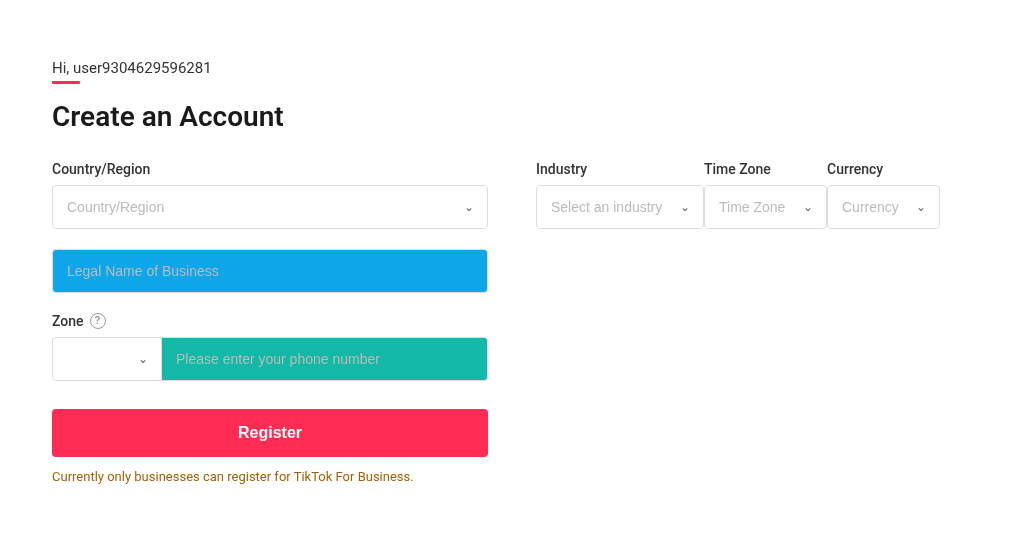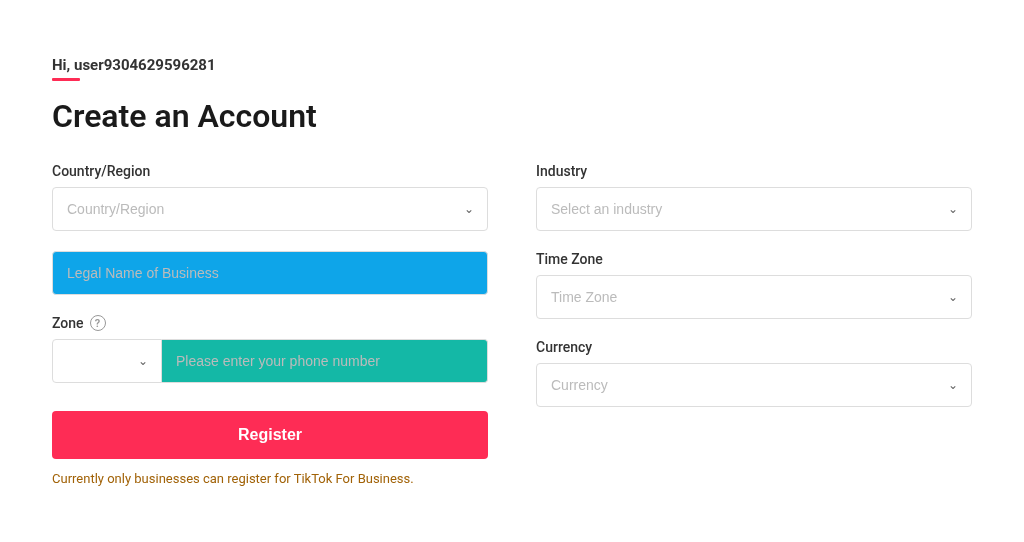--- a/index.html
+++ b/index.html
@@ -19,34 +19,34 @@
     }
 
     .page-wrapper {
       width: 1024px;
       padding: 40px 52px;
     }
 
     .greeting {
       font-size: 15px;
       color: #333;
-      font-weight: 700;
+      font-weight: 400;
       margin-bottom: 4px;
     }
 
     .greeting-underline {
       width: 28px;
       height: 3px;
       background: #fe2c55;
       margin-bottom: 16px;
       border-radius: 1px;
     }
 
     .page-title {
-      font-size: 32px;
+      font-size: 28px;
       font-weight: 600;
       color: #1a1a1a;
       margin-bottom: 28px;
     }
 
     .form-grid {
       display: grid;
       grid-template-columns: 1fr 1fr;
       gap: 0 48px;
     }
@@ -190,21 +190,20 @@
       margin-top: 12px;
     }
 
     .left-col {
       display: flex;
       flex-direction: column;
     }
 
     .right-col {
       display: flex;
-      flex-direction: column;
     }
   </style>
 </head>
 <body>
 
 <div class="page-wrapper">
 
   <div class="greeting">Hi, user9304629596281</div>
   <div class="greeting-underline"></div>
   <h1 class="page-title">Create an Account</h1>

